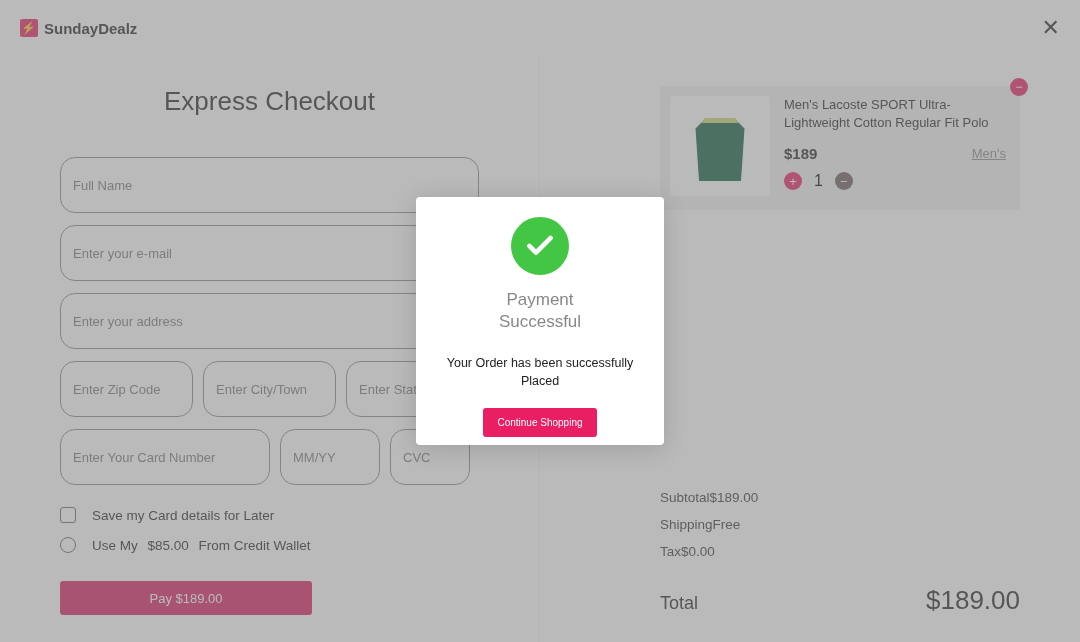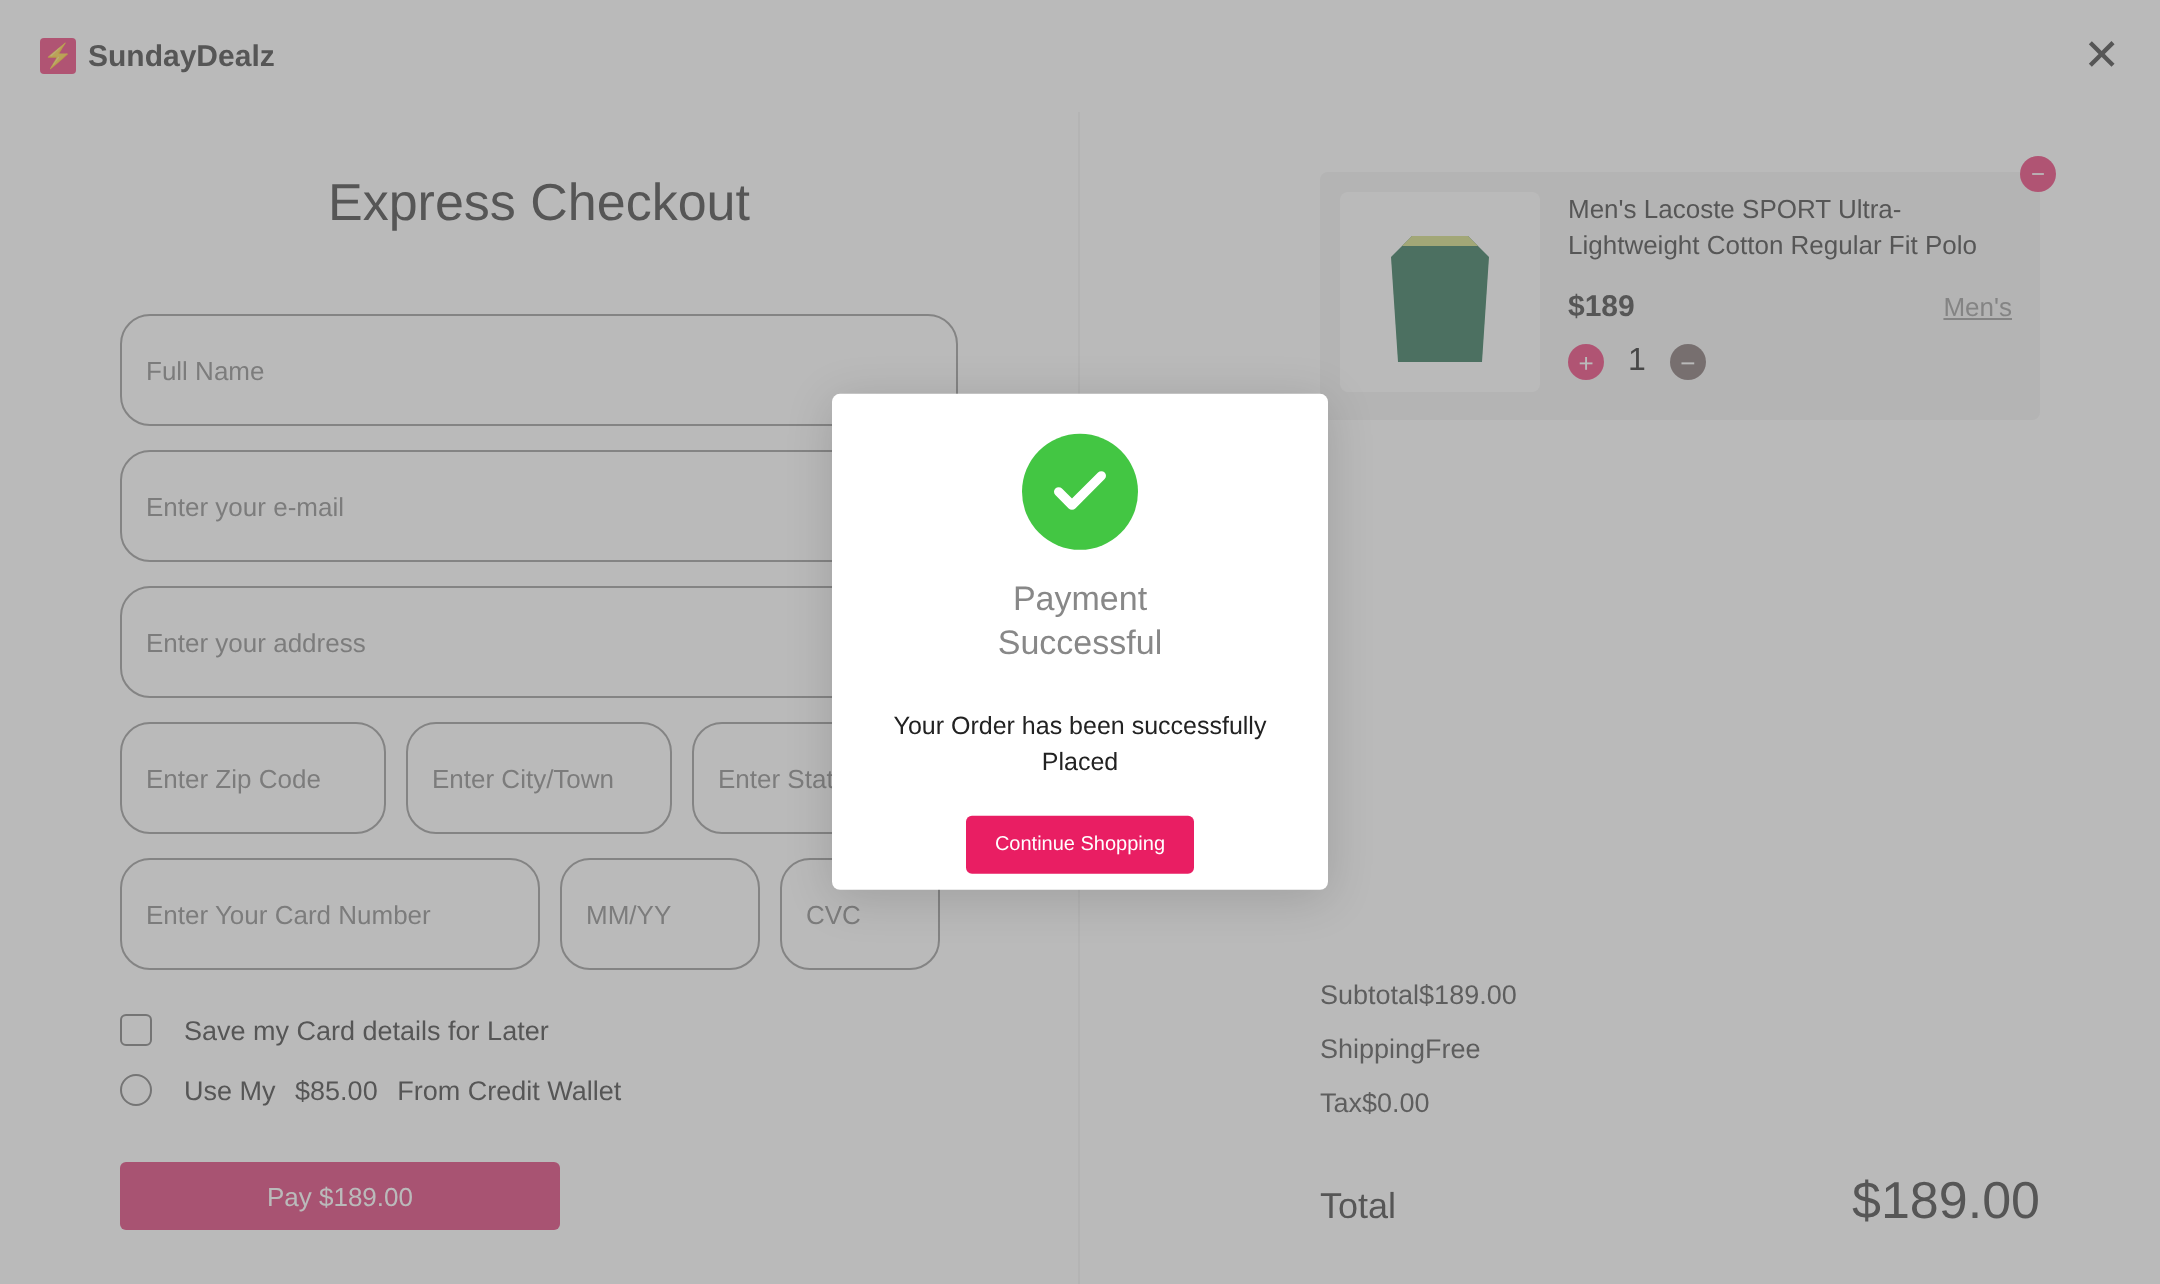--- a/index.html
+++ b/index.html
@@ -19,21 +19,21 @@
   .row3 .field { flex:1; margin-bottom:12px; }
   .rowcard { display:flex; gap:10px; }
   .rowcard .field:nth-child(1){ flex: 0 0 210px;}
   .rowcard .field:nth-child(2){ flex: 0 0 100px;}
   .rowcard .field:nth-child(3){ flex: 0 0 80px;}
   .check-row { display:flex; align-items:flex-end; gap:16px; margin-top:10px; font-size:13.5px; color:#222;}
   .checkbox { width:16px; height:16px; border:1.5px solid #666; border-radius:3px; }
   .radio { width:16px; height:16px; border:1.5px solid #666; border-radius:50%; }
   .wallet-row { margin-top:14px; }
   .wallet-row .amt { margin: 0 6px; font-weight:500;}
-  .pay-btn { margin-top:28px; width:220px; height:34px; border:none; border-radius:3px; background:#d81b60; color:#fff; font-size:13px; cursor:pointer; }
+  .pay-btn { margin-top:28px; width:252px; height:34px; border:none; border-radius:3px; background:#d81b60; color:#fff; font-size:13px; cursor:pointer; }
   
   .cart-item { background:#f1f1f1; border-radius:4px; padding:10px 14px 14px 10px; display:flex; gap:14px; position:relative;}
   .thumb { width:100px; height:100px; background:#fff; border-radius:4px; display:flex; align-items:center; justify-content:center; }
   .polo { width:70px; height:70px; background:#0d5c3a; clip-path: polygon(30% 10%, 70% 10%, 85% 25%, 80% 100%, 20% 100%, 15% 25%); position:relative;}
   .polo::before{content:""; position:absolute; top:6px; left:10%; right:10%; height:6px; background:#cbd66a;}
   .item-info { flex:1; }
   .item-name { font-size:13px; color:#222; line-height:1.35; }
   .price-line{ display:flex; justify-content:space-between; align-items:center; margin-top:14px;}
   .price { font-size:15px; font-weight:600; color:#222;}
   .cat { font-size:13px; color:#888;text-decoration:underline;}

